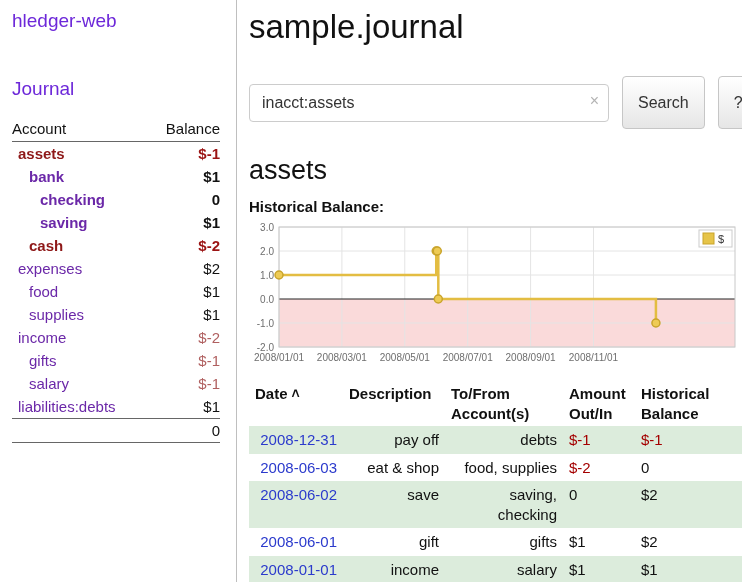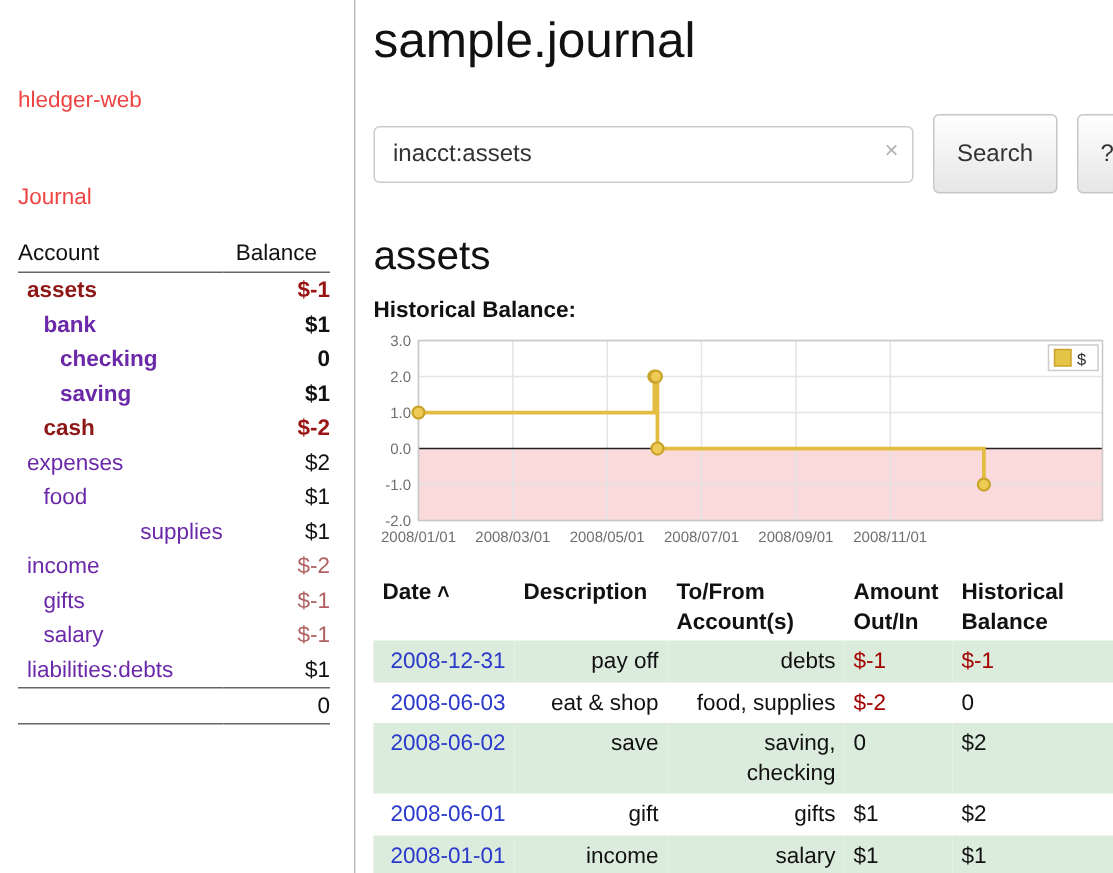--- a/index.html
+++ b/index.html
@@ -1,26 +1,26 @@
 <!DOCTYPE html>
 <html><head>
 <meta charset="utf-8">
 <style>
   * { box-sizing: border-box; }
   body { margin:0; background:#fff; color:#111; font-family:"Liberation Sans", sans-serif; }
   .layout { display:flex; min-height:582px; width:742px; }
 
   
   .sidebar { flex:0 0 237px; width:237px; padding:10px 16px 0 12px; border-right:1px solid #bfbfbf; }
-  a.brand, a.nav-journal { display:block; color:#ef4444; font-size:15px; text-decoration:none; cursor:pointer;margin-top:48px; }
+  a.brand, a.nav-journal { display:block; color:#6d28d9; font-size:19px; text-decoration:none; cursor:pointer; }
   a.brand { margin-bottom:46px; }
   a.nav-journal { margin-bottom:16px; }
   table.accounts { width:100%; border-collapse:collapse; font-size:15px; }
   table.accounts th { font-weight:normal; text-align:left; padding:4px 0; border-bottom:1px solid #666; }
-  table.accounts th.balance-h { text-align:center; }
+  table.accounts th.balance-h { text-align:right; }
   table.accounts td { padding:3px 0; white-space:nowrap; }
   table.accounts td.bal { text-align:right; }
   a.acct { text-decoration:none; color:#6b28a8; cursor:pointer; }
   a.acct.bold { font-weight:bold; }
   a.acct.red { color:#8e1818; }
   .bal.bold { font-weight:bold; }
   .bal.negb { color:#9b1414; font-weight:bold; }
   .bal.softneg { color:#b06060; }
   tr.total-row td { border-top:1px solid #666; border-bottom:1px solid #666; padding:3px 0; }
 
@@ -86,21 +86,21 @@
           </tr>
           <tr>
             <td style="padding-left: 6px;"><a class="acct">expenses</a></td>
             <td class="bal">$2</td>
           </tr>
           <tr>
             <td style="padding-left: 17px;"><a class="acct">food</a></td>
             <td class="bal">$1</td>
           </tr>
           <tr>
-            <td style="padding-left: 17px; text-align: right;"><a class="acct">supplies</a></td>
+            <td style="padding-left: 17px;"><a class="acct">supplies</a></td>
             <td class="bal">$1</td>
           </tr>
           <tr>
             <td style="padding-left: 6px;"><a class="acct">income</a></td>
             <td class="bal softneg">$-2</td>
           </tr>
           <tr>
             <td style="padding-left: 17px;"><a class="acct">gifts</a></td>
             <td class="bal softneg">$-1</td>
           </tr>

